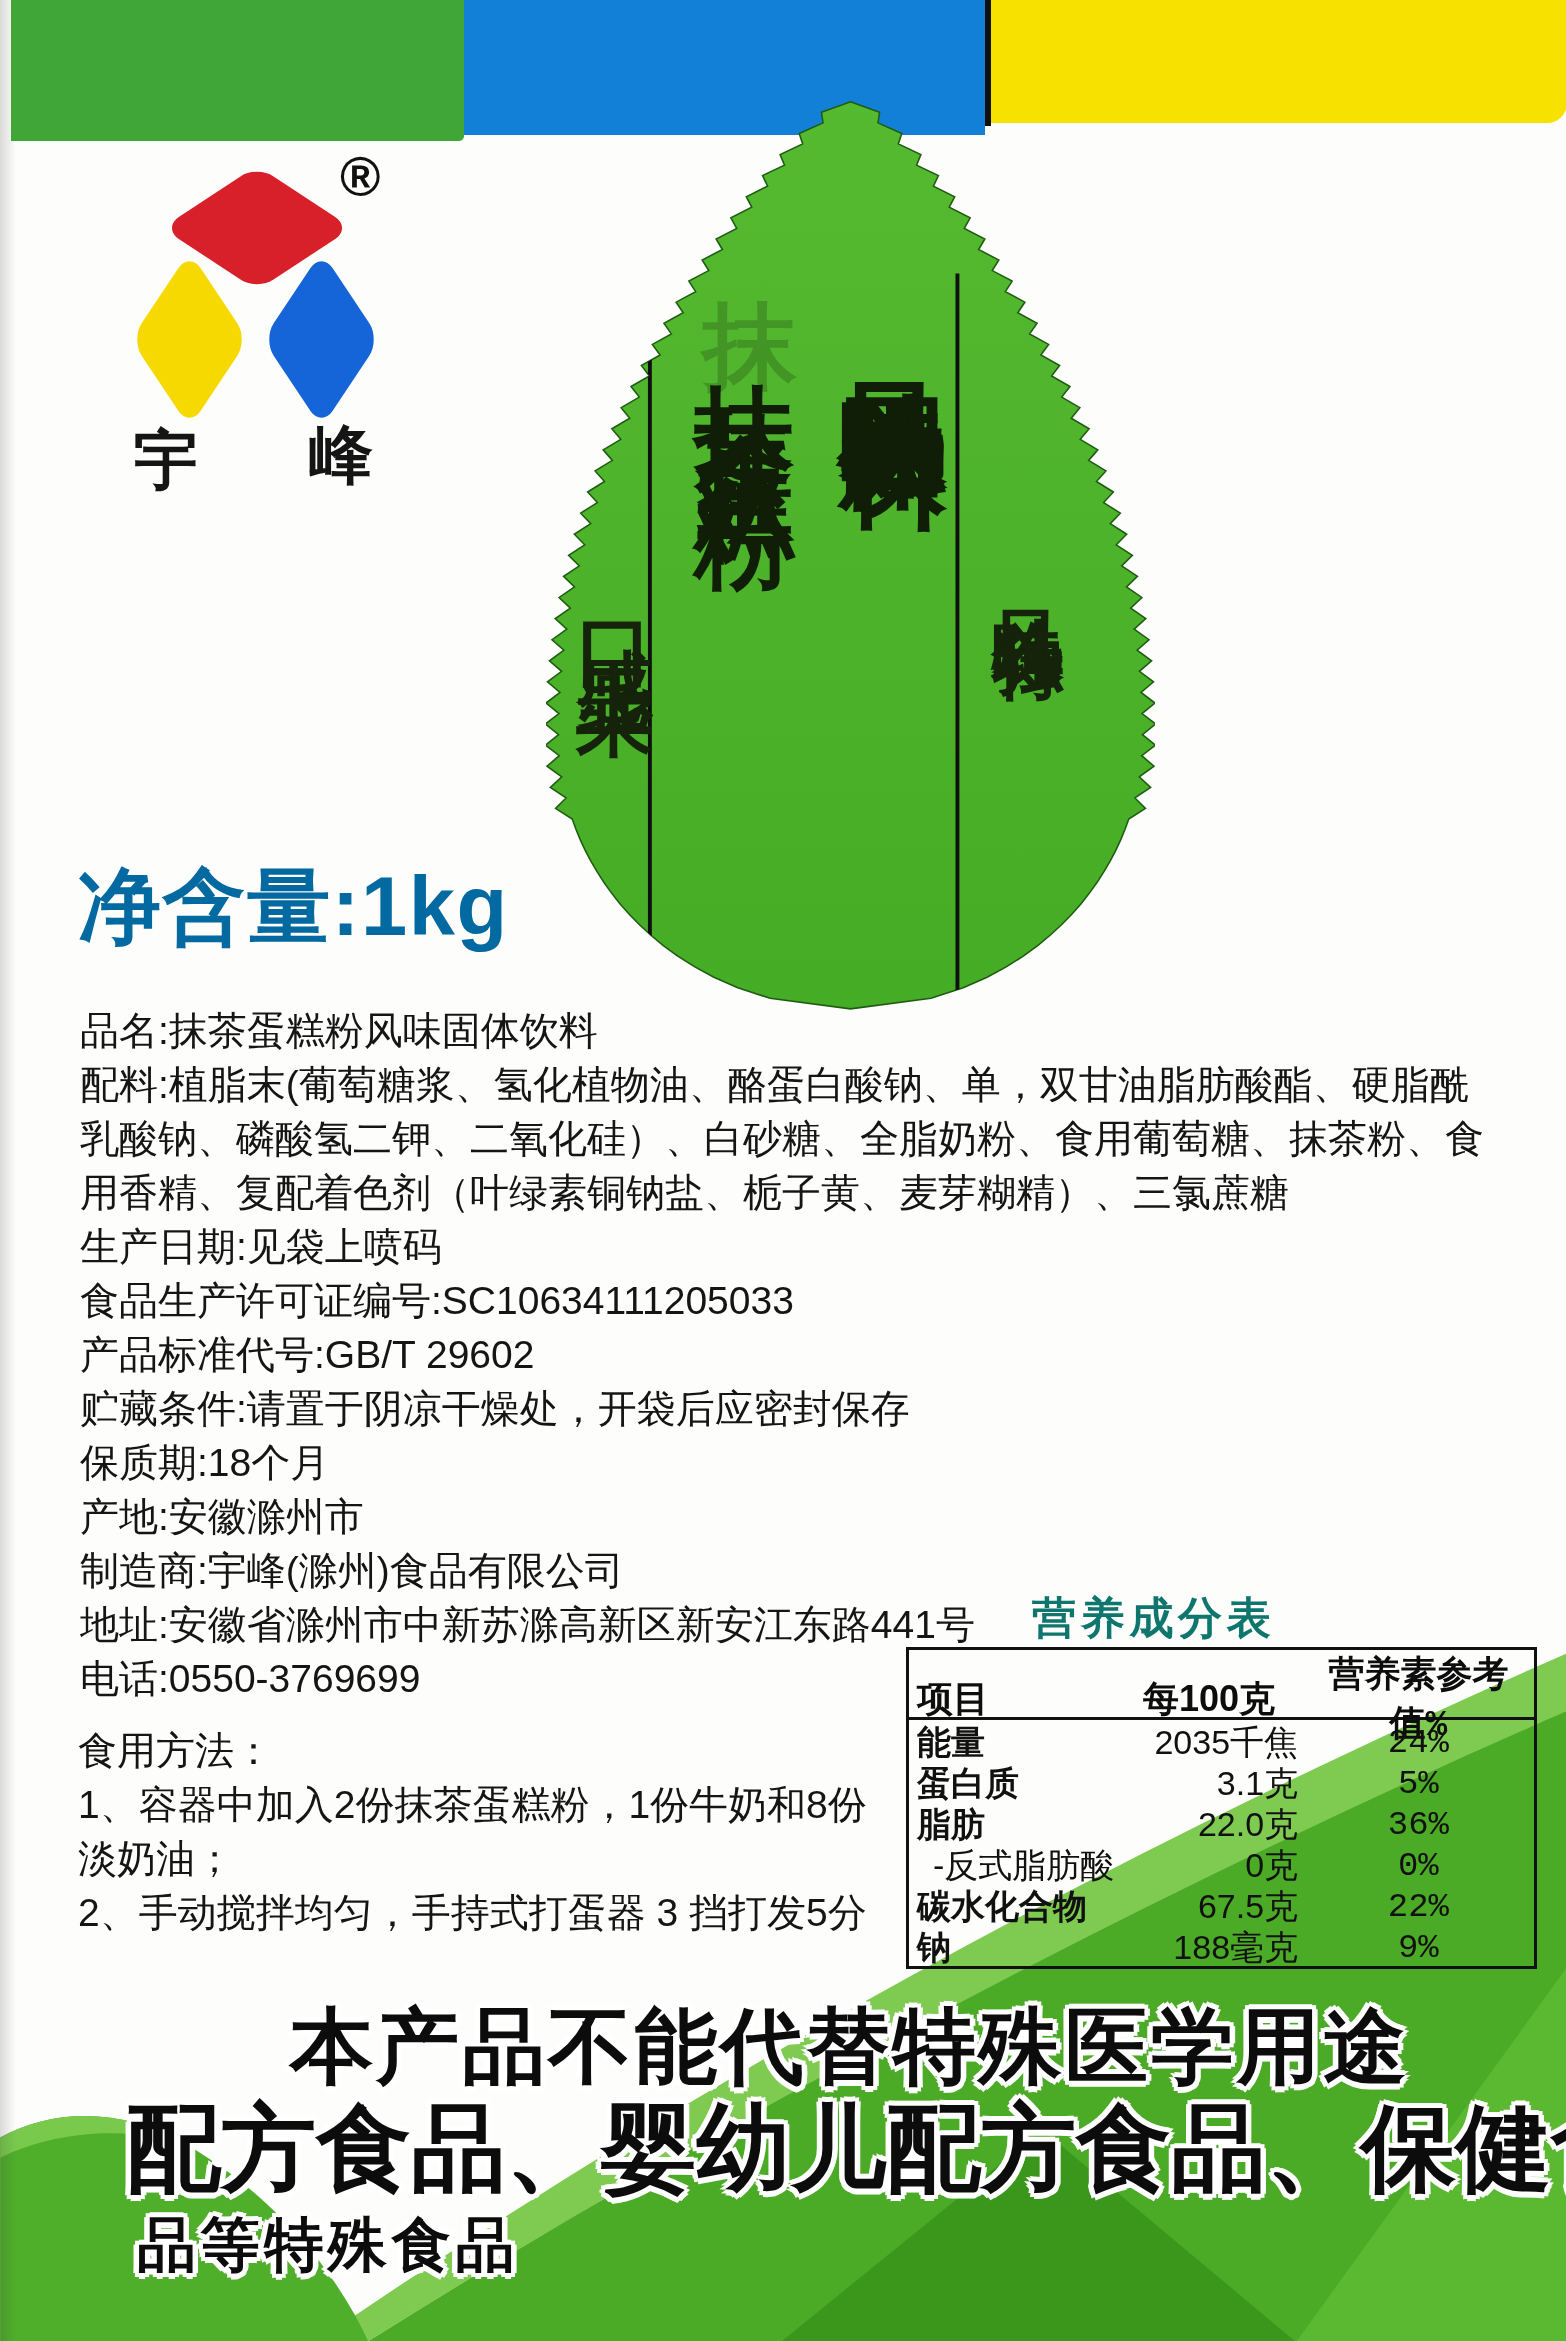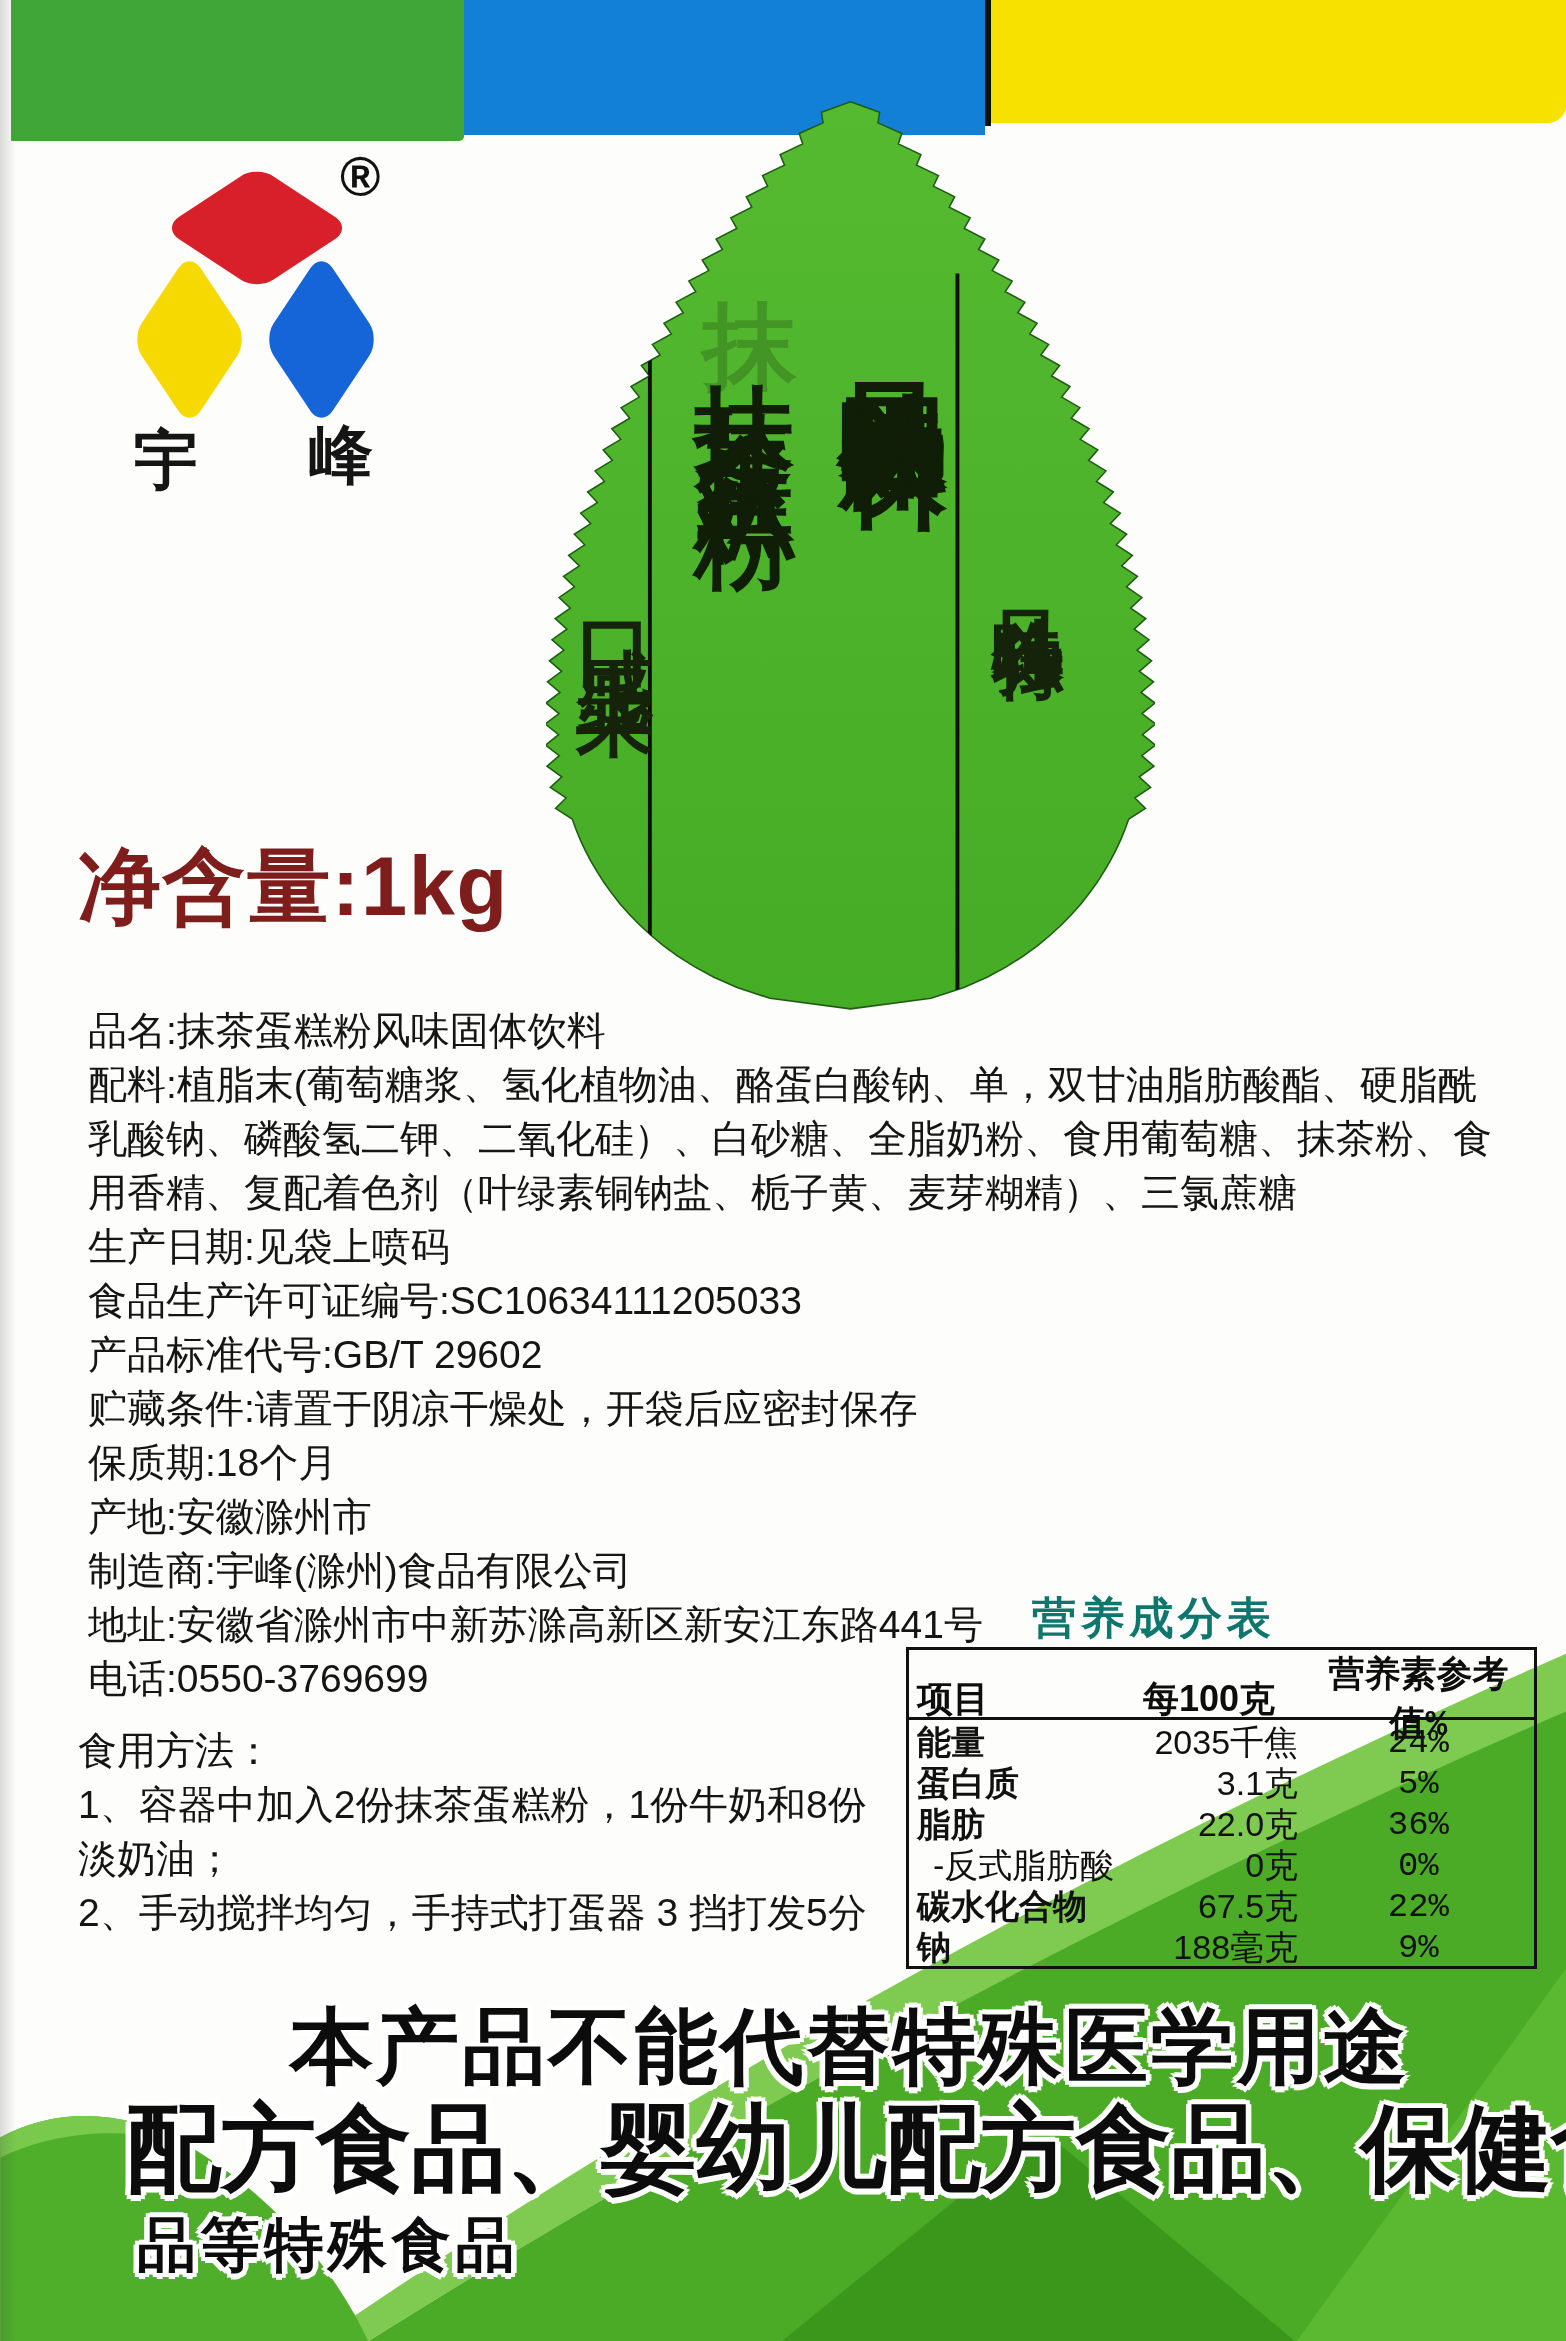--- a/index.html
+++ b/index.html
@@ -31,23 +31,23 @@
   #logo-char-right{left:309px; top:412px;}
   
   #leaf-svg{left:546px; top:94px;}
   .vtext{writing-mode:vertical-rl; text-orientation:upright; font-weight:700; color:#15230b;}
   #leaf-tagline-left{left:564px; top:567px; font-size:77px; letter-spacing:17px;}
   #leaf-product{left:678px; top:303px; font-size:100px; letter-spacing:28px; color:#101d07;}
   #leaf-ghost{left:687px; top:223px; font-size:95px; opacity:.22;}
   #leaf-type{left:821px; top:297px; font-size:108px; letter-spacing:7.8px; color:#101d07;}
   #leaf-tagline-right{left:981px; top:553px; font-size:72px; letter-spacing:6.2px;}
   
-  #net-weight{left:78px; top:832px; font-size:83px; font-weight:700; color:#7f1d1d; letter-spacing:1.6px;}
+  #net-weight{left:78px; top:852px; font-size:83px; font-weight:700; color:#0369a1; letter-spacing:1.6px;}
   
-  #info-block{left:88px; top:1004px; width:1460px;}
+  #info-block{left:80px; top:1004px; width:1460px;}
   .info-line{font-size:39px; line-height:54px; white-space:nowrap; font-weight:500; color:#151515;}
   
   #usage-block{left:78px; top:1724px; width:874px;}
   .usage-line{font-size:39px; line-height:54px; white-space:nowrap; font-weight:500; color:#151515;}
   
   #nutrition-title{left:1032px; top:1589px; font-size:44px; font-weight:700; letter-spacing:4.7px; color:#0f766e;}
   #nutrition-table{left:906px; top:1647px; width:625px; border:3.9px solid #111; background:transparent;}
   .nt-header{display:grid; grid-template-columns:33% 30% 37%; align-items:center;
     height:67px; border-bottom:3.9px solid #111; font-size:36px; font-weight:700; color:#0d0d0d;}
   .nt-row{display:grid; grid-template-columns:33% 30% 37%; align-items:center;

